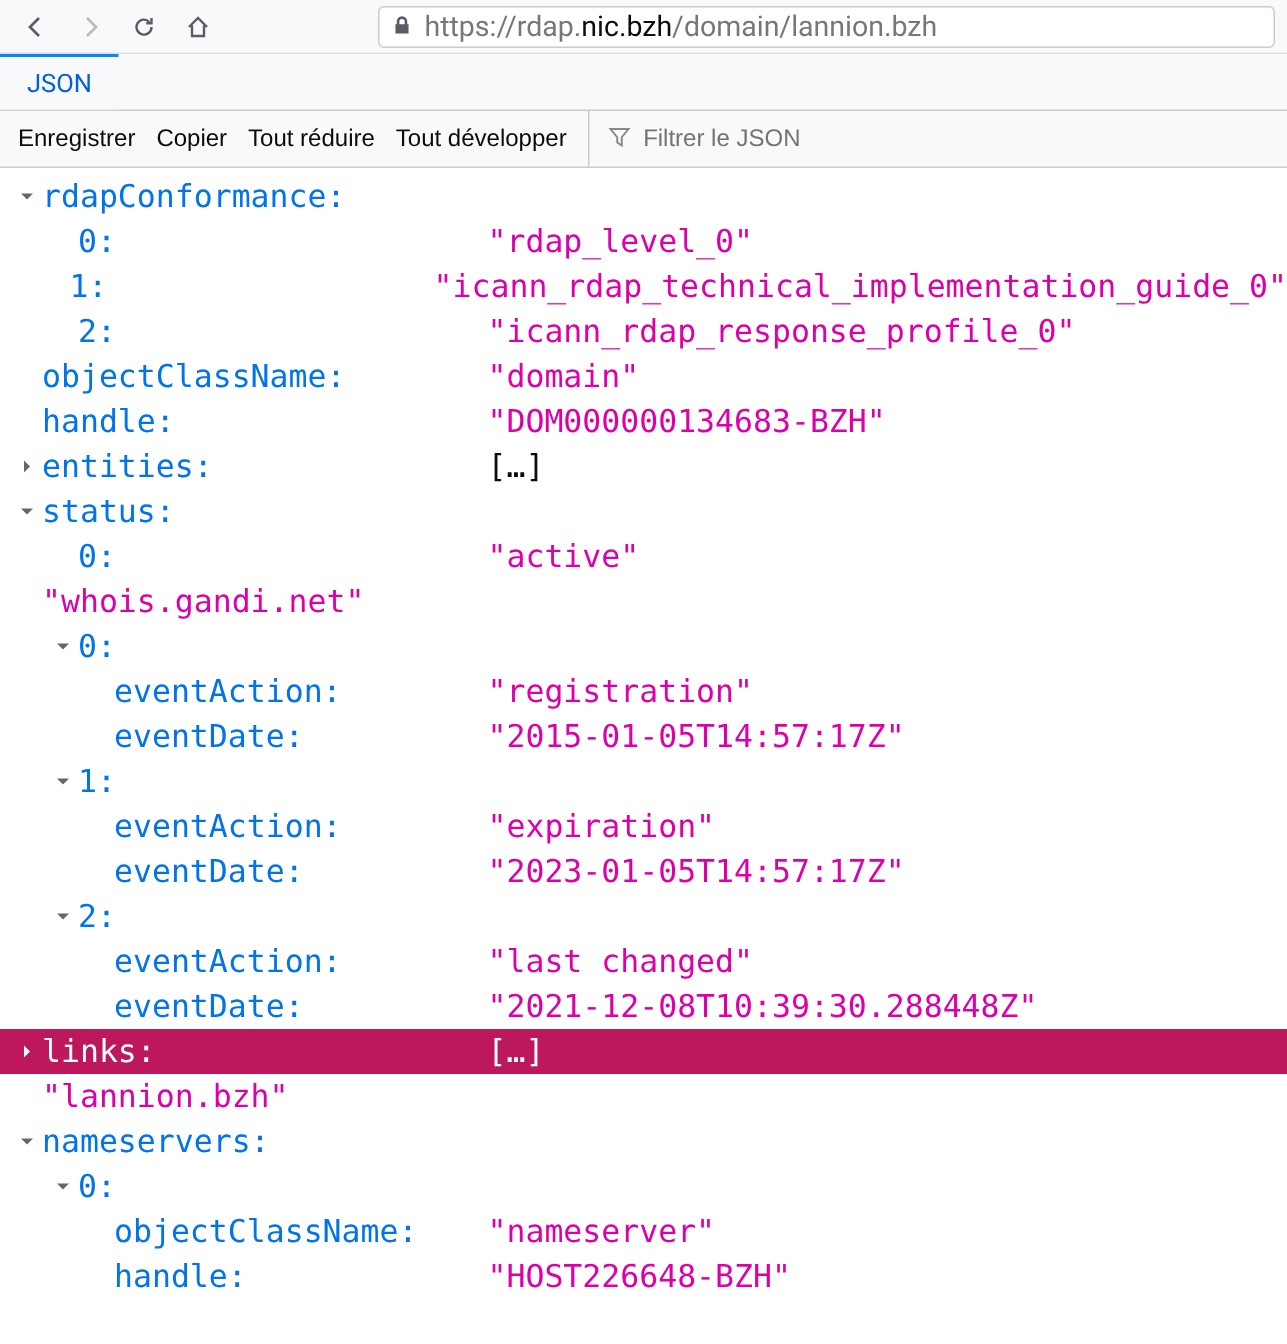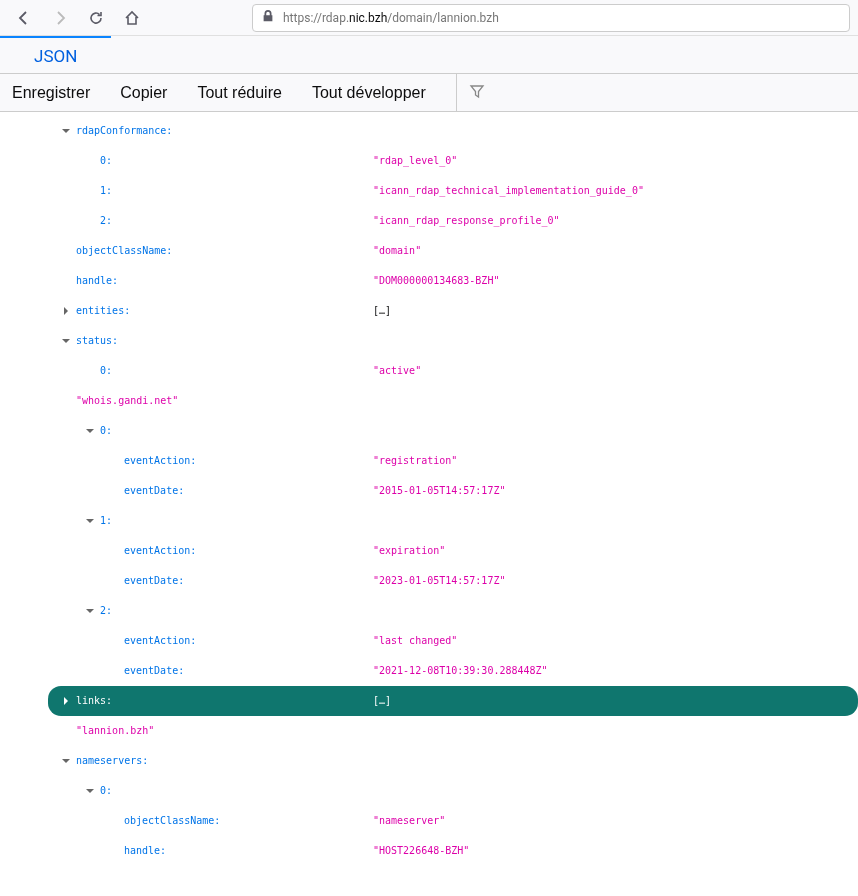--- a/index.html
+++ b/index.html
@@ -36,54 +36,54 @@
     display: flex;
     align-items: center;
     background: #fff;
     border: 1px solid #ccc;
     border-radius: 4px;
     height: 28px;
     padding: 0 8px;
     margin-left: 100px;
     gap: 8px;
     color: #5b5b66;
-    font-size: 12px;
+    font-size: 19px;
   }
   .url-bar .lock { color: #5b5b66; }
   .url-text { color: #777; }
   .url-text .domain { color: #0c0c0d; }
   .tabs {
     display: flex;
     background: #f9f9fb;
     border-bottom: 1px solid #ccc;
     height: 38px;
     align-items: stretch;
   }
   .tab {
-    padding: 0 34px;
+    padding: 0 18px;
     display: flex;
     align-items: center;
     color: #0c0c0d;
     cursor: pointer;
     font-size: 17px;
     border-top: 2px solid transparent;
   }
   .tab.active {
     color: #0060df;
     border-top: 2px solid #0a84ff;
     background: #f9f9fb;
   }
   .toolbar {
     display: flex;
     align-items: center;
     background: #f9f9fb;
     border-bottom: 1px solid #ccc;
     height: 38px;
     padding: 0 12px;
-    gap: 30px;
+    gap: 14px;
   }
   .toolbar-btn {
     color: #0c0c0d;
     cursor: pointer;
     font-size: 16px;
     border: none;
     background: transparent;
   }
   .filter-box {
     display: flex;
@@ -98,33 +98,31 @@
     border: none;
     background: transparent;
     font-size: 16px;
     color: #737373;
     outline: none;
     width: 200px;
   }
   .filter-input::placeholder { color: #737373; }
   .json-tree {
     font-family: "DejaVu Sans Mono", Menlo, Consolas, monospace;
-    font-size: 10px;
+    font-size: 21px;
     line-height: 30px;
     padding-top: 4px;
-    padding-left: 48px;
   }
   .row {
     display: flex;
     align-items: center;
     white-space: pre;
   }
   .row.selected {
-    background: #0f766e;
-    border-radius: 13px;
+    background: #be185d;
   }
   .row.selected .key,
   .row.selected .val,
   .row.selected .punct { color: #fff !important; }
   .row.selected .twisty svg path { fill: #fff; }
   .indent { display: inline-block; }
   .twisty {
     width: 20px;
     display: inline-flex;
     align-items: center;
@@ -182,20 +180,21 @@
   <button class="toolbar-btn">Enregistrer</button>
   <button class="toolbar-btn">Copier</button>
   <button class="toolbar-btn">Tout réduire</button>
   <button class="toolbar-btn">Tout développer</button>
   <div class="filter-box">
     <span>
       <svg width="16" height="16" viewBox="0 0 16 16">
           <path d="M2 3h12l-4.5 5.5V14l-3-2V8.5L2 3z" stroke="#888" stroke-width="1.3" fill="none"></path>
         </svg>
     </span>
+    <input class="filter-input" placeholder="Filtrer le JSON" style="">
   </div>
 </div>
 
 <div class="json-tree">
 
   <div class="row"><span class="indent" style="width:8px"></span><span class="twisty"><svg width="10" height="10" viewBox="0 0 10 10">
           <path d="M1 3l4 4 4-4z"></path>
         </svg></span><span class="key">rdapConformance:</span></div>
   <div class="row"><span class="indent" style="width:52px"></span><span class="keycol" style="width:273px"><span class="key">0:</span></span><span class="val-str">"rdap_level_0"</span></div>
   <div class="row"><span class="indent" style="width:52px"></span><span class="keycol" style="width:273px"><span class="key">1:</span></span><span class="val-str">"icann_rdap_technical_implementation_guide_0"</span></div>

